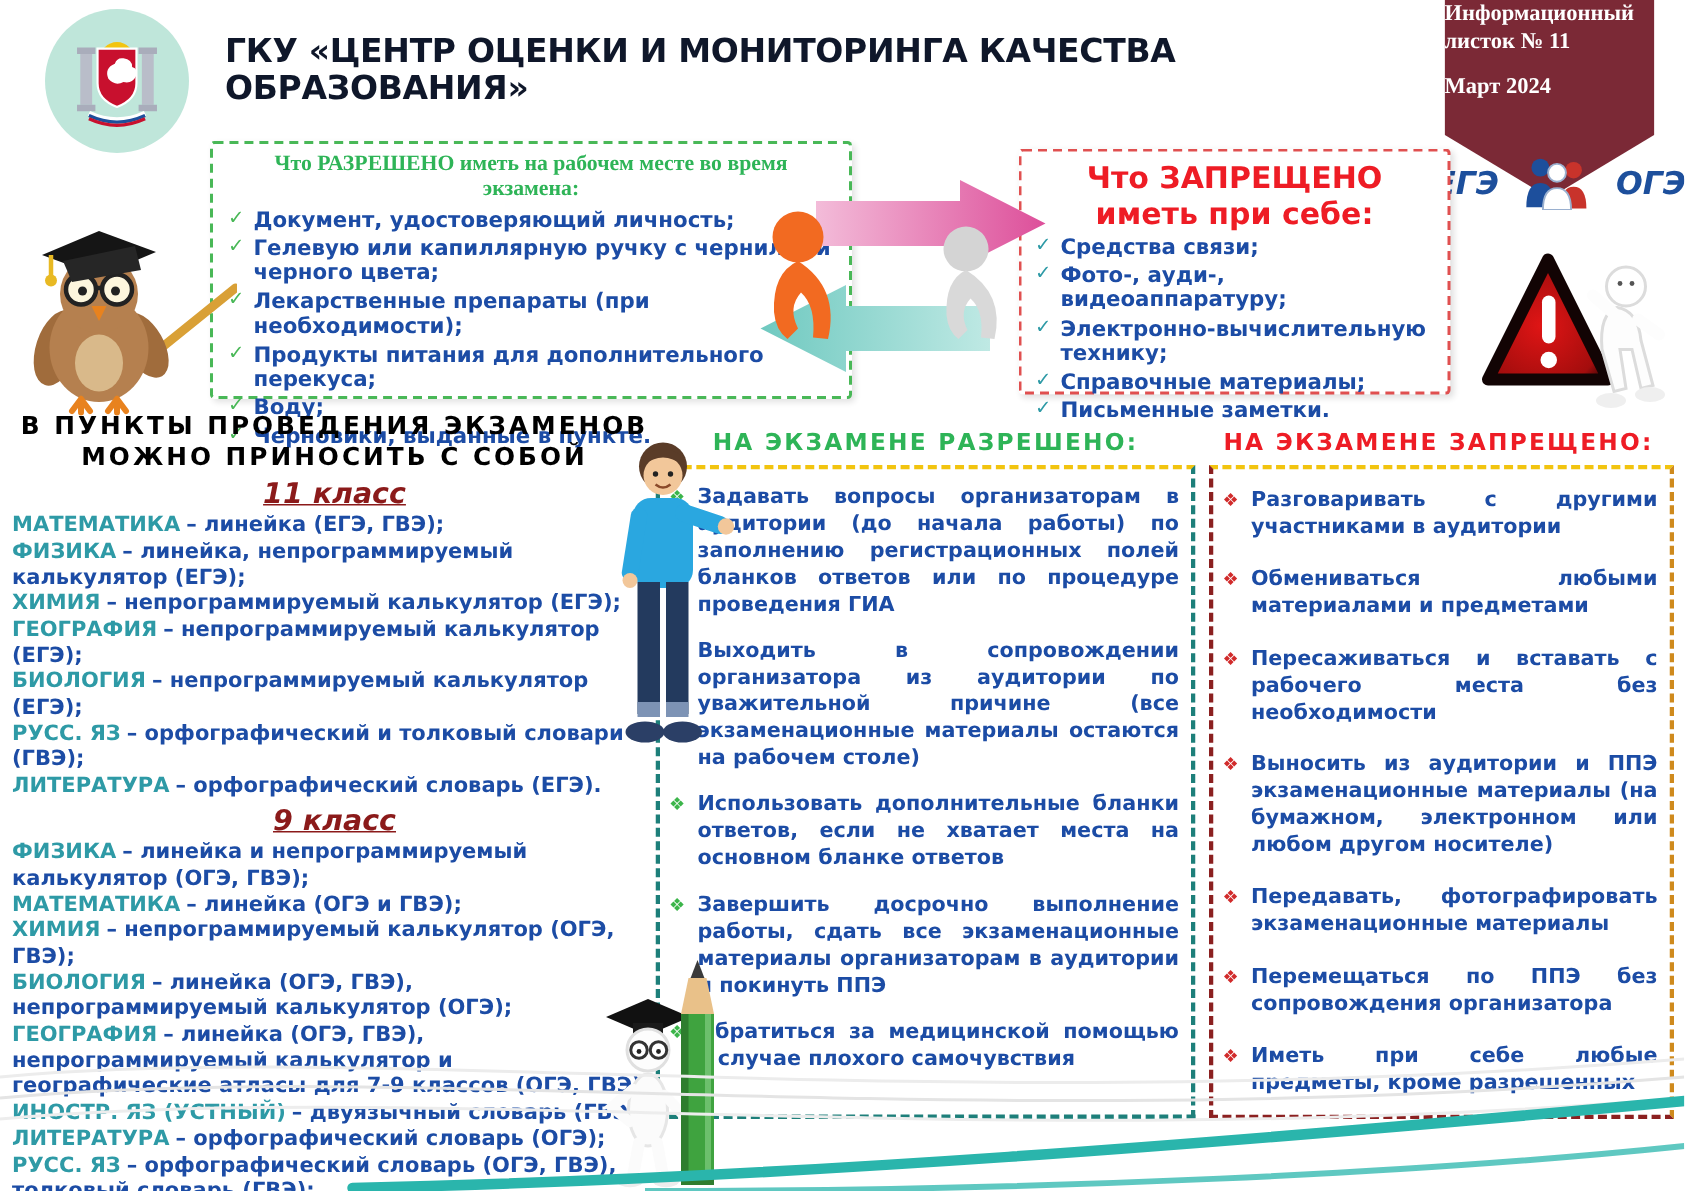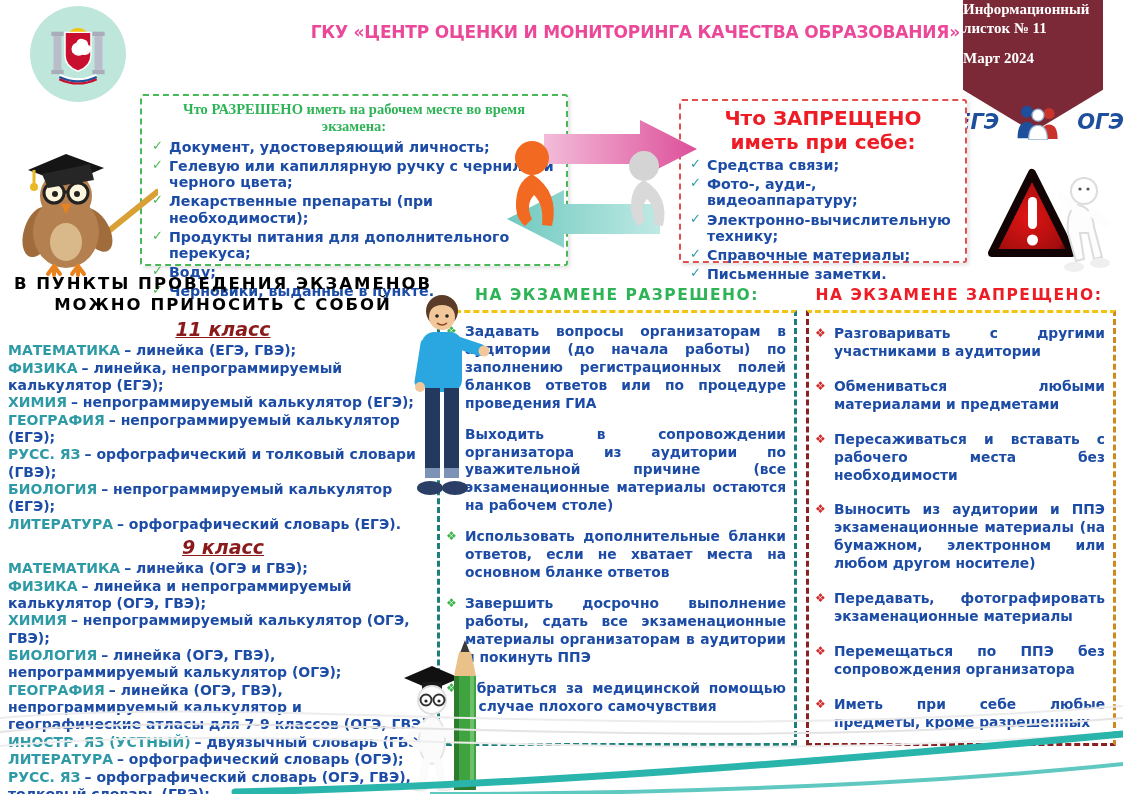--- a/index.html
+++ b/index.html
@@ -2,22 +2,22 @@
 <html><head>
 <meta charset="utf-8">
 <style>
   html,body{margin:0;padding:0;background:#fff;}
   #page{position:relative;width:1123px;height:794px;background:#fff;overflow:hidden;
         font-family:"DejaVu Sans","Liberation Sans",sans-serif;}
 
   
   .logo-circle{position:absolute;left:30px;top:6px;width:96px;height:96px;border-radius:50%;
                background:#bfe6da;display:flex;align-items:center;justify-content:center;}
-  .org-title{position:absolute;left:150px;top:22px;width:810px;text-align:right;
-             color:#ec4899;font-weight:bold;font-size:17px;letter-spacing:-0.2px;}
+  .org-title{position:absolute;left:150px;top:22px;width:810px;text-align:left;
+             color:#0f172a;font-weight:bold;font-size:22px;letter-spacing:-0.2px;}
   .subtitle{position:absolute;left:140px;top:50px;width:830px;text-align:center;
             color:#1a7f8b;font-weight:bold;font-size:27px;letter-spacing:1.5px;}
 
   
   .ribbon{position:absolute;left:963px;top:0;width:140px;height:132px;background:#7b2936;
           clip-path:polygon(0 0,100% 0,100% 68%,50% 100%,0 68%);
           color:#fff;text-align:left;font-family:"Liberation Serif","DejaVu Serif",serif;
           font-weight:bold;box-sizing:border-box;}
   .ribbon .l1{font-size:15px;line-height:1.25;}
   .ribbon .l2{font-size:15px;line-height:1.25;}
@@ -234,26 +234,26 @@
     </svg>
   </div>
 
   <div class="left-col">
     <div class="left-head">В ПУНКТЫ ПРОВЕДЕНИЯ ЭКЗАМЕНОВ МОЖНО ПРИНОСИТЬ С СОБОЙ</div>
     <div class="grade">11 класс</div>
     <div class="subj-line"><span class="subj">МАТЕМАТИКА</span><span>– линейка (ЕГЭ, ГВЭ);</span></div>
     <div class="subj-line"><span class="subj">ФИЗИКА</span><span>– линейка, непрограммируемый калькулятор (ЕГЭ);</span></div>
     <div class="subj-line"><span class="subj">ХИМИЯ</span><span>– непрограммируемый калькулятор (ЕГЭ);</span></div>
     <div class="subj-line"><span class="subj">ГЕОГРАФИЯ</span><span>– непрограммируемый калькулятор (ЕГЭ);</span></div>
+    <div class="subj-line"><span class="subj">БИОЛОГИЯ</span><span>– непрограммируемый калькулятор (ЕГЭ);</span></div>
     <div class="subj-line"><span class="subj">РУСС. ЯЗ</span><span>– орфографический и толковый словари (ГВЭ);</span></div>
-    <div class="subj-line"><span class="subj">БИОЛОГИЯ</span><span>– непрограммируемый калькулятор (ЕГЭ);</span></div>
     <div class="subj-line"><span class="subj">ЛИТЕРАТУРА</span><span>– орфографический словарь (ЕГЭ).</span></div>
     <div class="grade">9 класс</div>
+    <div class="subj-line"><span class="subj">ФИЗИКА</span><span>– линейка и непрограммируемый калькулятор (ОГЭ, ГВЭ);</span></div>
     <div class="subj-line"><span class="subj">МАТЕМАТИКА</span><span>– линейка (ОГЭ и ГВЭ);</span></div>
-    <div class="subj-line"><span class="subj">ФИЗИКА</span><span>– линейка и непрограммируемый калькулятор (ОГЭ, ГВЭ);</span></div>
     <div class="subj-line"><span class="subj">ХИМИЯ</span><span>– непрограммируемый калькулятор (ОГЭ, ГВЭ);</span></div>
     <div class="subj-line"><span class="subj">БИОЛОГИЯ</span><span>– линейка (ОГЭ, ГВЭ), непрограммируемый калькулятор (ОГЭ);</span></div>
     <div class="subj-line"><span class="subj">ГЕОГРАФИЯ</span><span>– линейка (ОГЭ, ГВЭ), непрограммируемый калькулятор и географические атласы для 7-9 классов (ОГЭ, ГВЭ);</span></div>
     <div class="subj-line"><span class="subj">ИНОСТР. ЯЗ (УСТНЫЙ)</span><span>– двуязычный словарь (ГВЭ);</span></div>
     <div class="subj-line"><span class="subj">ЛИТЕРАТУРА</span><span>– орфографический словарь (ОГЭ);</span></div>
     <div class="subj-line"><span class="subj">РУСС. ЯЗ</span><span>– орфографический словарь (ОГЭ, ГВЭ), толковый словарь (ГВЭ);</span></div>
 
   </div>
 
   <div class="mid-head">НА ЭКЗАМЕНЕ РАЗРЕШЕНО:</div>

